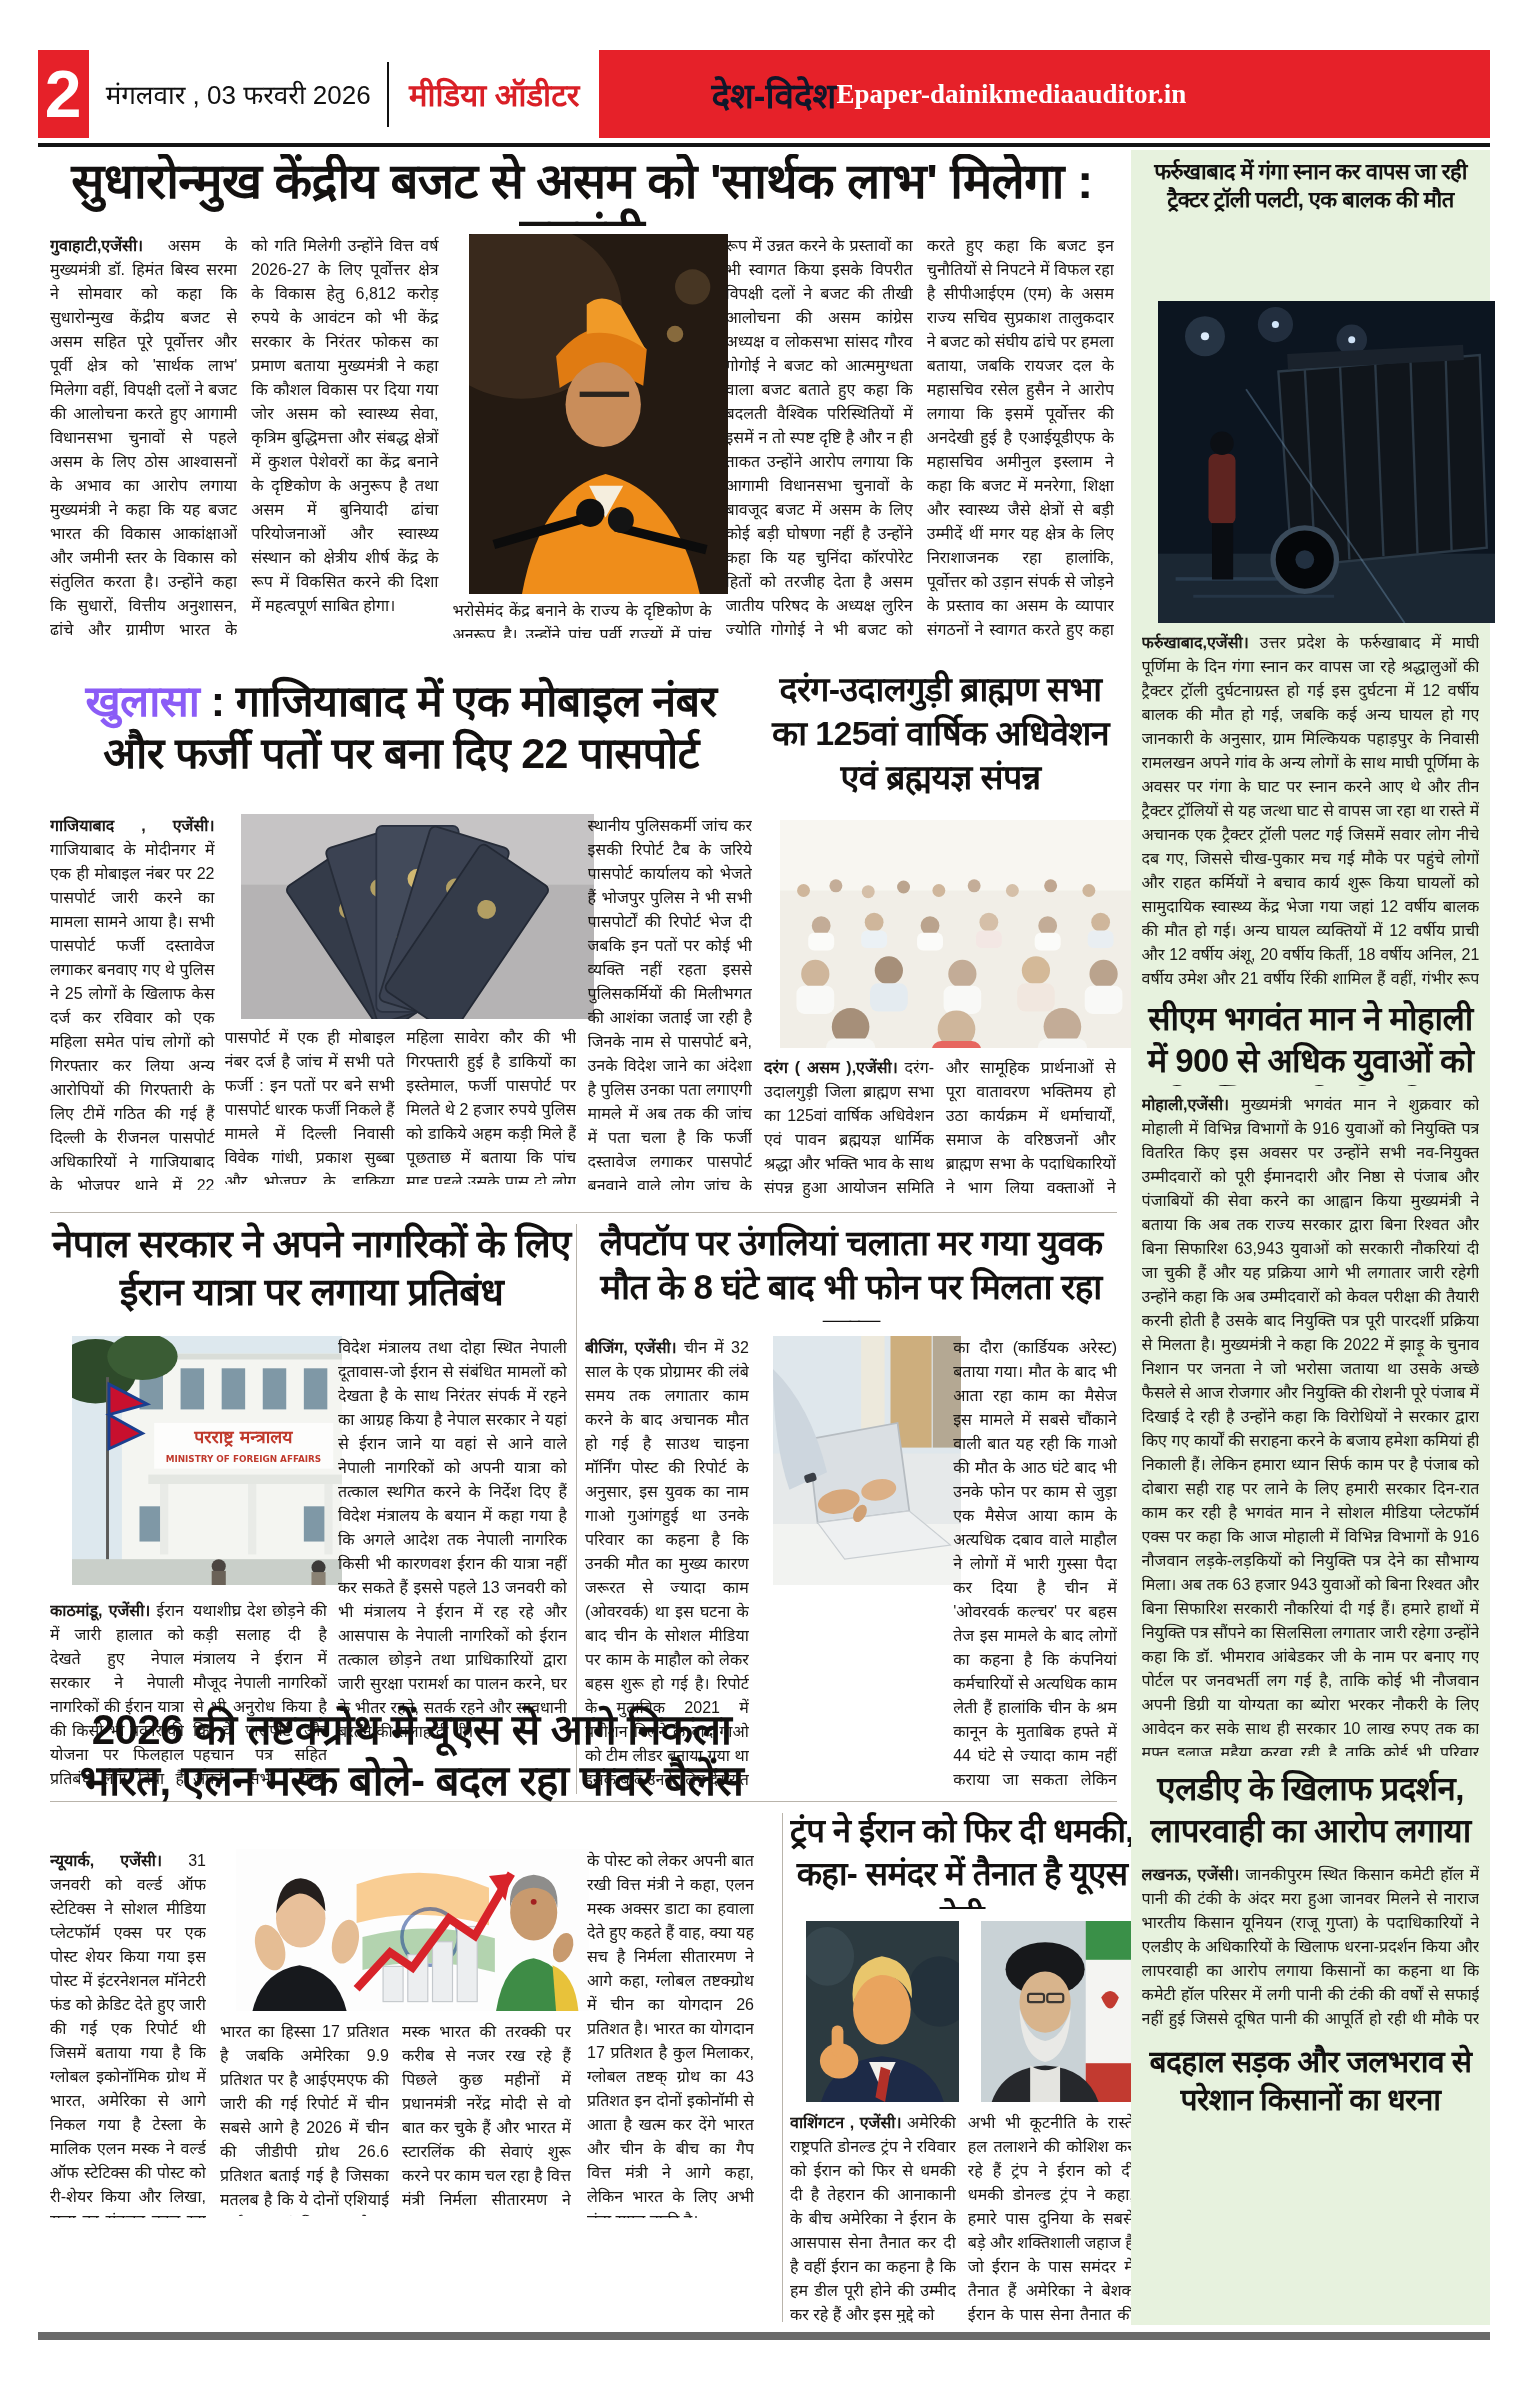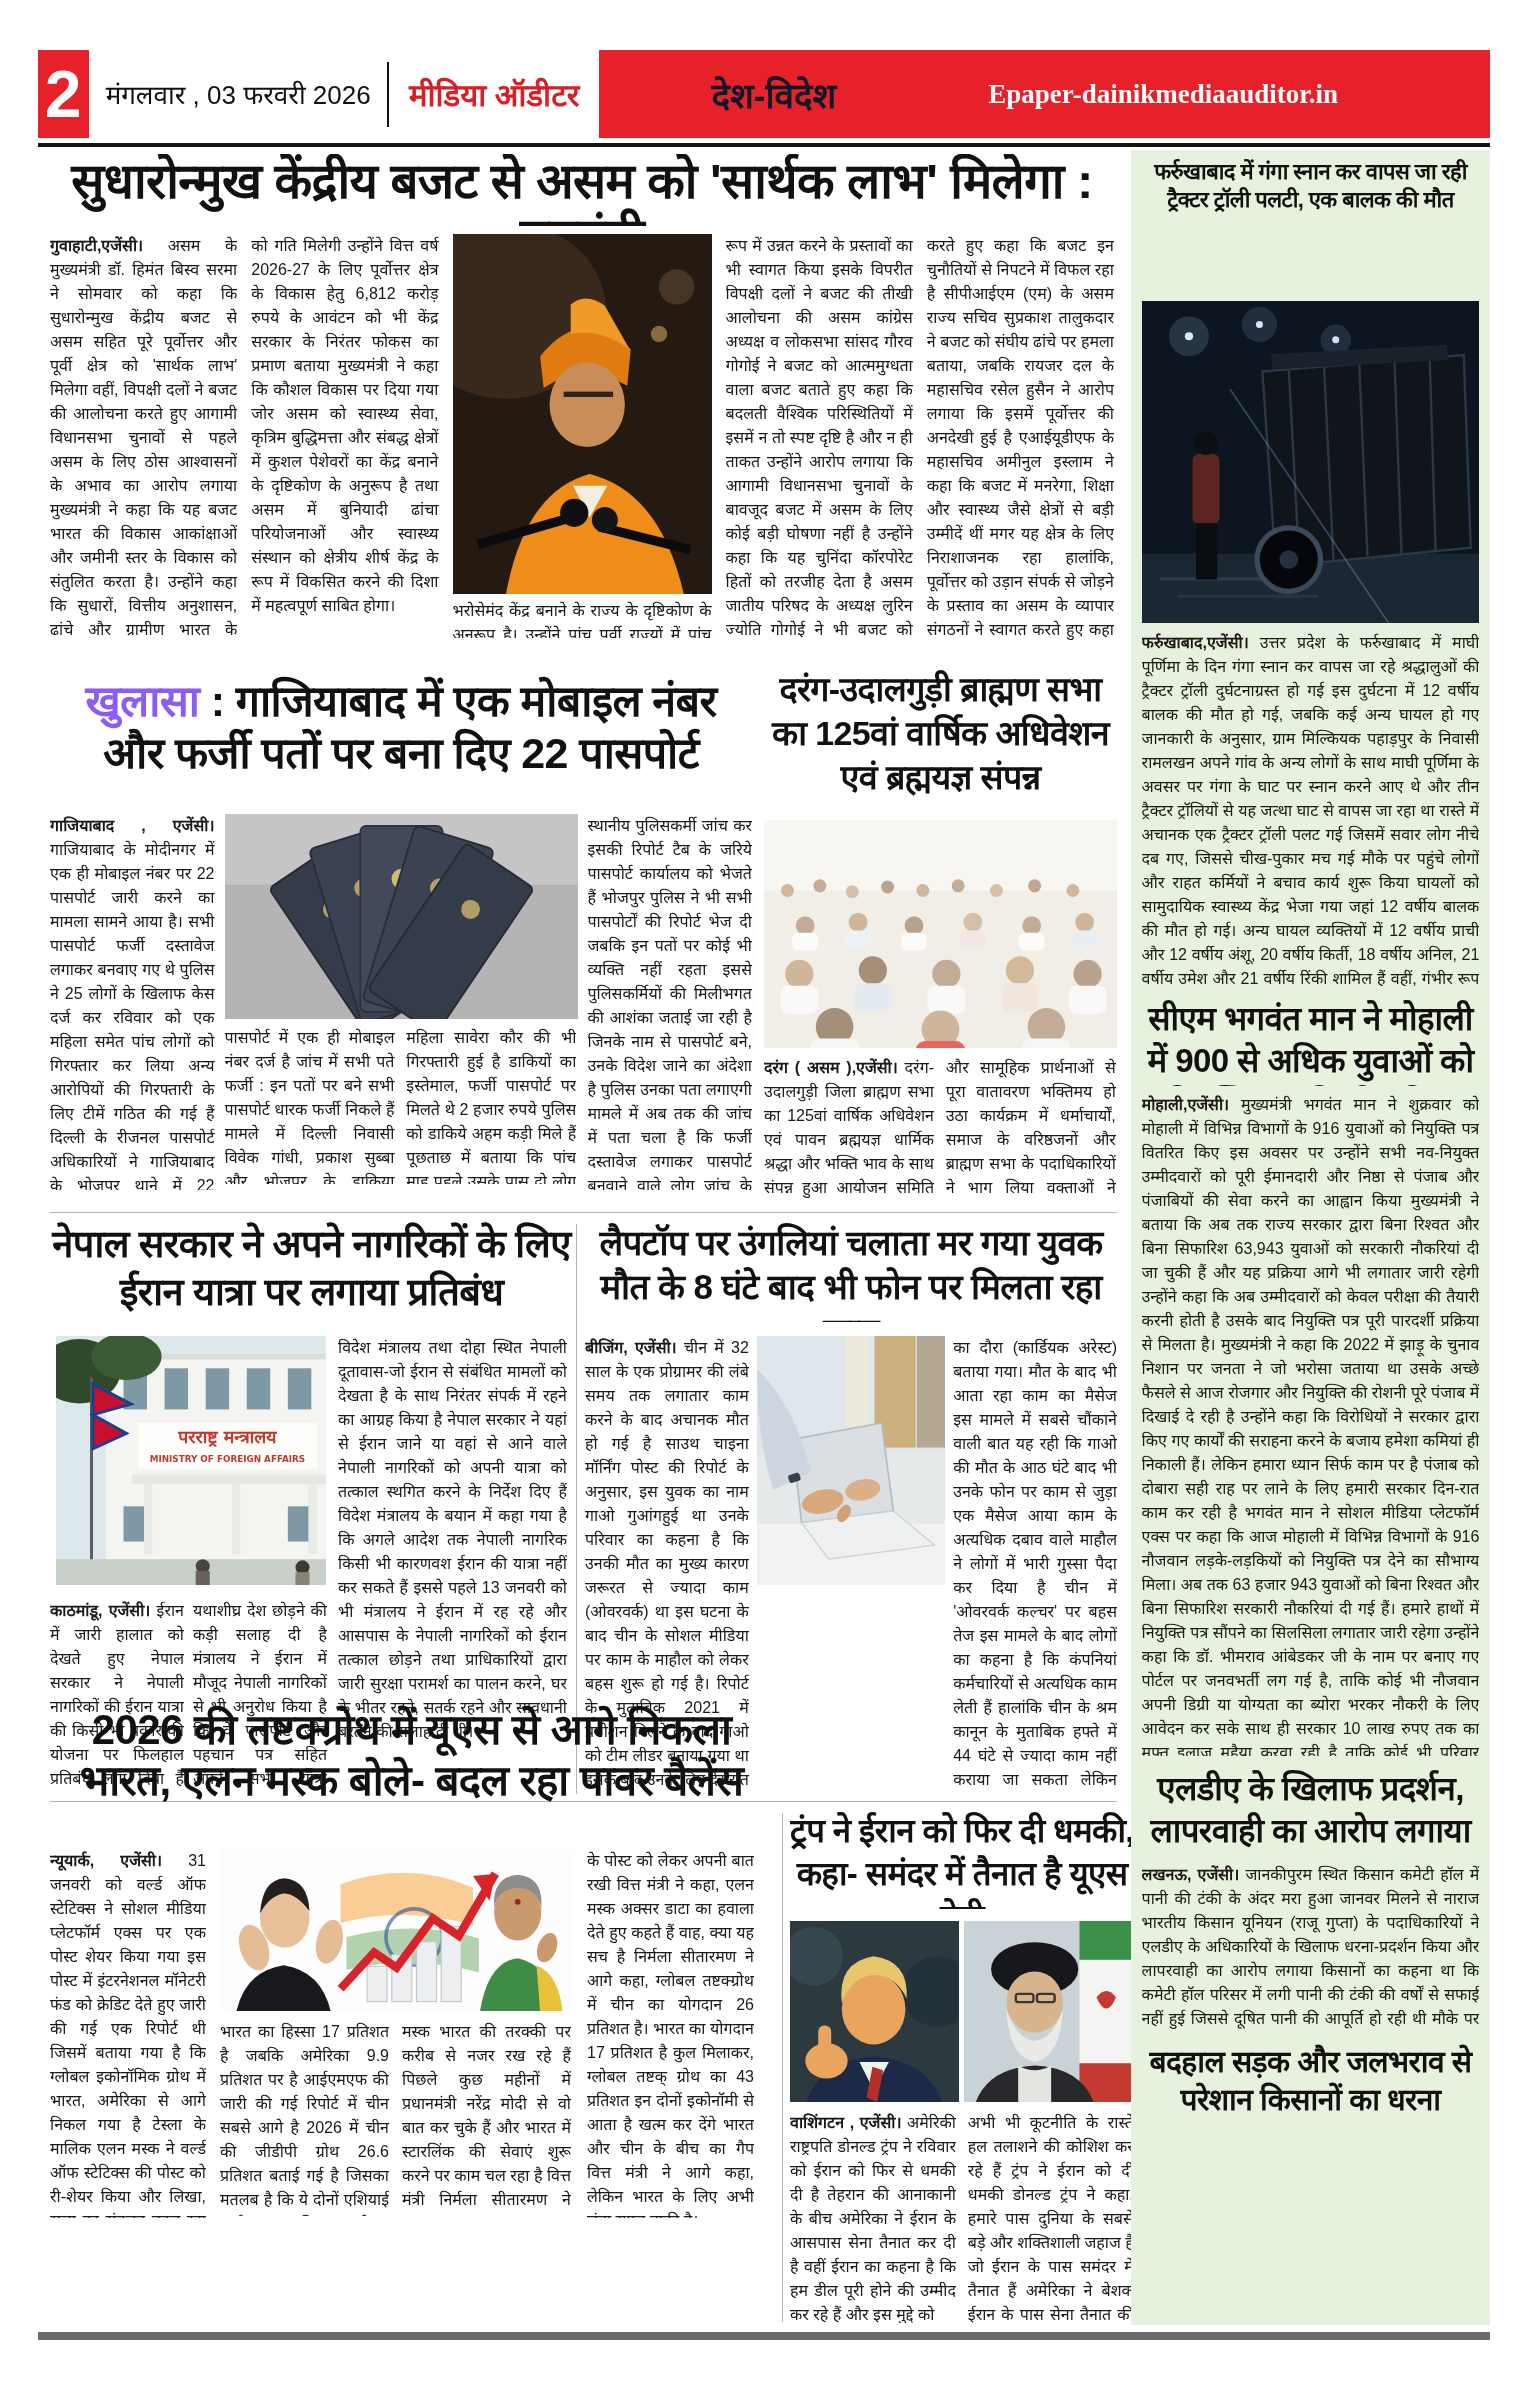--- a/index.html
+++ b/index.html
@@ -6,30 +6,30 @@
   body{background:#ffffff;font-family:"Liberation Sans","DejaVu Sans",sans-serif;color:#1a1713;}
   .page{position:relative;width:1528px;height:2401px;background:#ffffff;overflow:hidden;}
   
   .mast{position:absolute;left:38px;top:50px;width:1452px;height:88px;background:#e62129;display:flex;align-items:center;}
   .pageno{width:50px;text-align:center;color:#fff;font-size:66px;font-weight:800;line-height:88px;}
   .mastwhite{height:88px;background:#fff;display:flex;align-items:center;margin-left:1.2px;}
   .mdate{font-size:26px;font-weight:400;color:#111;padding:0 16.5px;white-space:nowrap;}
   .mdiv{width:1.8px;height:65px;background:#111;}
   .mbrand{font-size:31px;font-weight:800;color:#d91f26;padding:0 20px;white-space:nowrap;}
   .msection{flex:0 0 auto;color:#0f172a;font-size:35px;font-weight:800;margin-left:112px;}
-  .murl{flex:1;text-align:center;color:#fff;font-size:27px;font-weight:700;font-family:"Liberation Serif","DejaVu Serif",serif;padding-right:0;}
+  .murl{flex:1;text-align:left;color:#fff;font-size:27px;font-weight:700;font-family:"Liberation Serif","DejaVu Serif",serif;padding-right:0;}
   .topRule{position:absolute;left:38px;top:143px;width:1452px;height:4.1px;background:#141414;}
   .botRule{position:absolute;left:38px;top:2332px;width:1452px;height:7.6px;background:#6a6a6a;}
   
   .hl{font-weight:800;color:#131110;text-align:center;letter-spacing:-0.6px;}
   .kick{color:#8b5cf6;}
   
   .col{ text-align:justify;font-size:16px;line-height:1.5;color:#1b1815;overflow:hidden;}
   .dl{font-weight:bold;}
-  .photo{overflow:hidden;background:#c4b5fd;}
+  .photo{overflow:hidden;background:#c4b5fd;margin-left:16px;}
   .photo svg{display:block;width:100%;height:100%;}
   .abs{position:absolute;}
   .vsep{position:absolute;width:1.2px;background:#b9b4ab;}
   .hsep{position:absolute;height:1.2px;background:#b9b4ab;}
   
   .rail{position:absolute;left:1131px;top:150px;width:359px;height:2175px;background:#e7f2de;box-sizing:border-box;padding:8.2px 10.6px;}
   .rail .hl{line-height:1.28;}
   .rail .col{margin-top:5.9px;}
 </style>
 </head>

